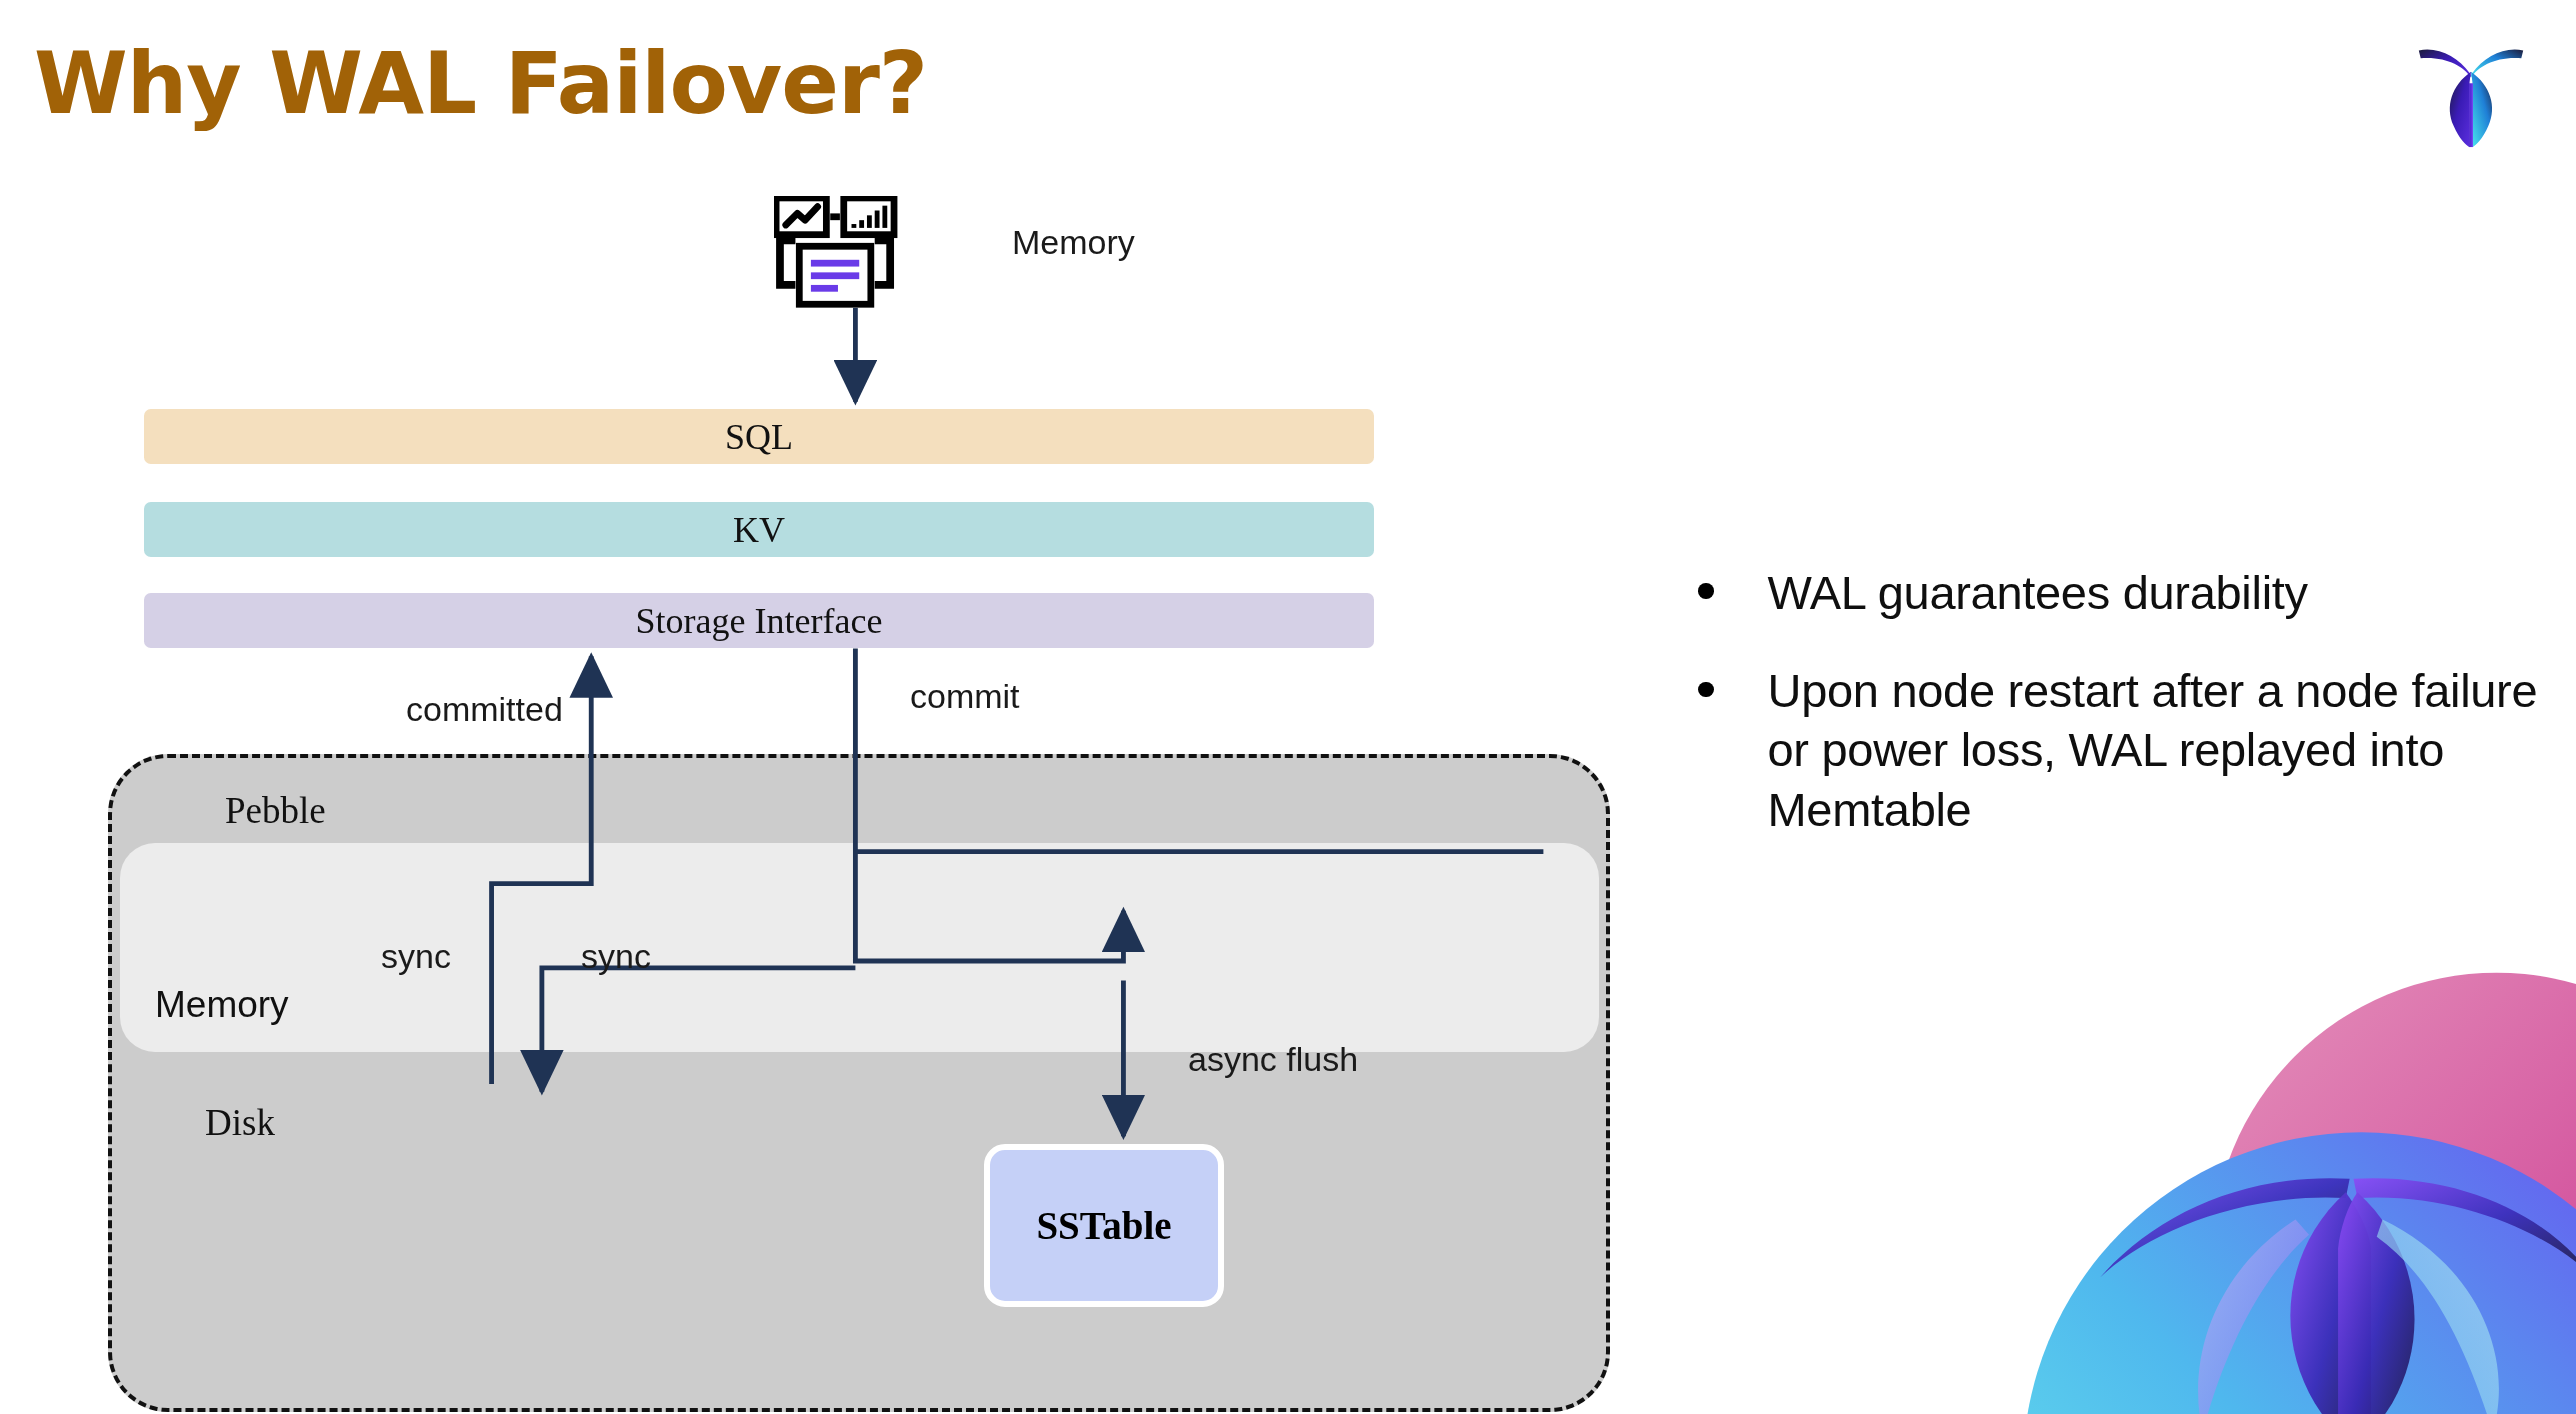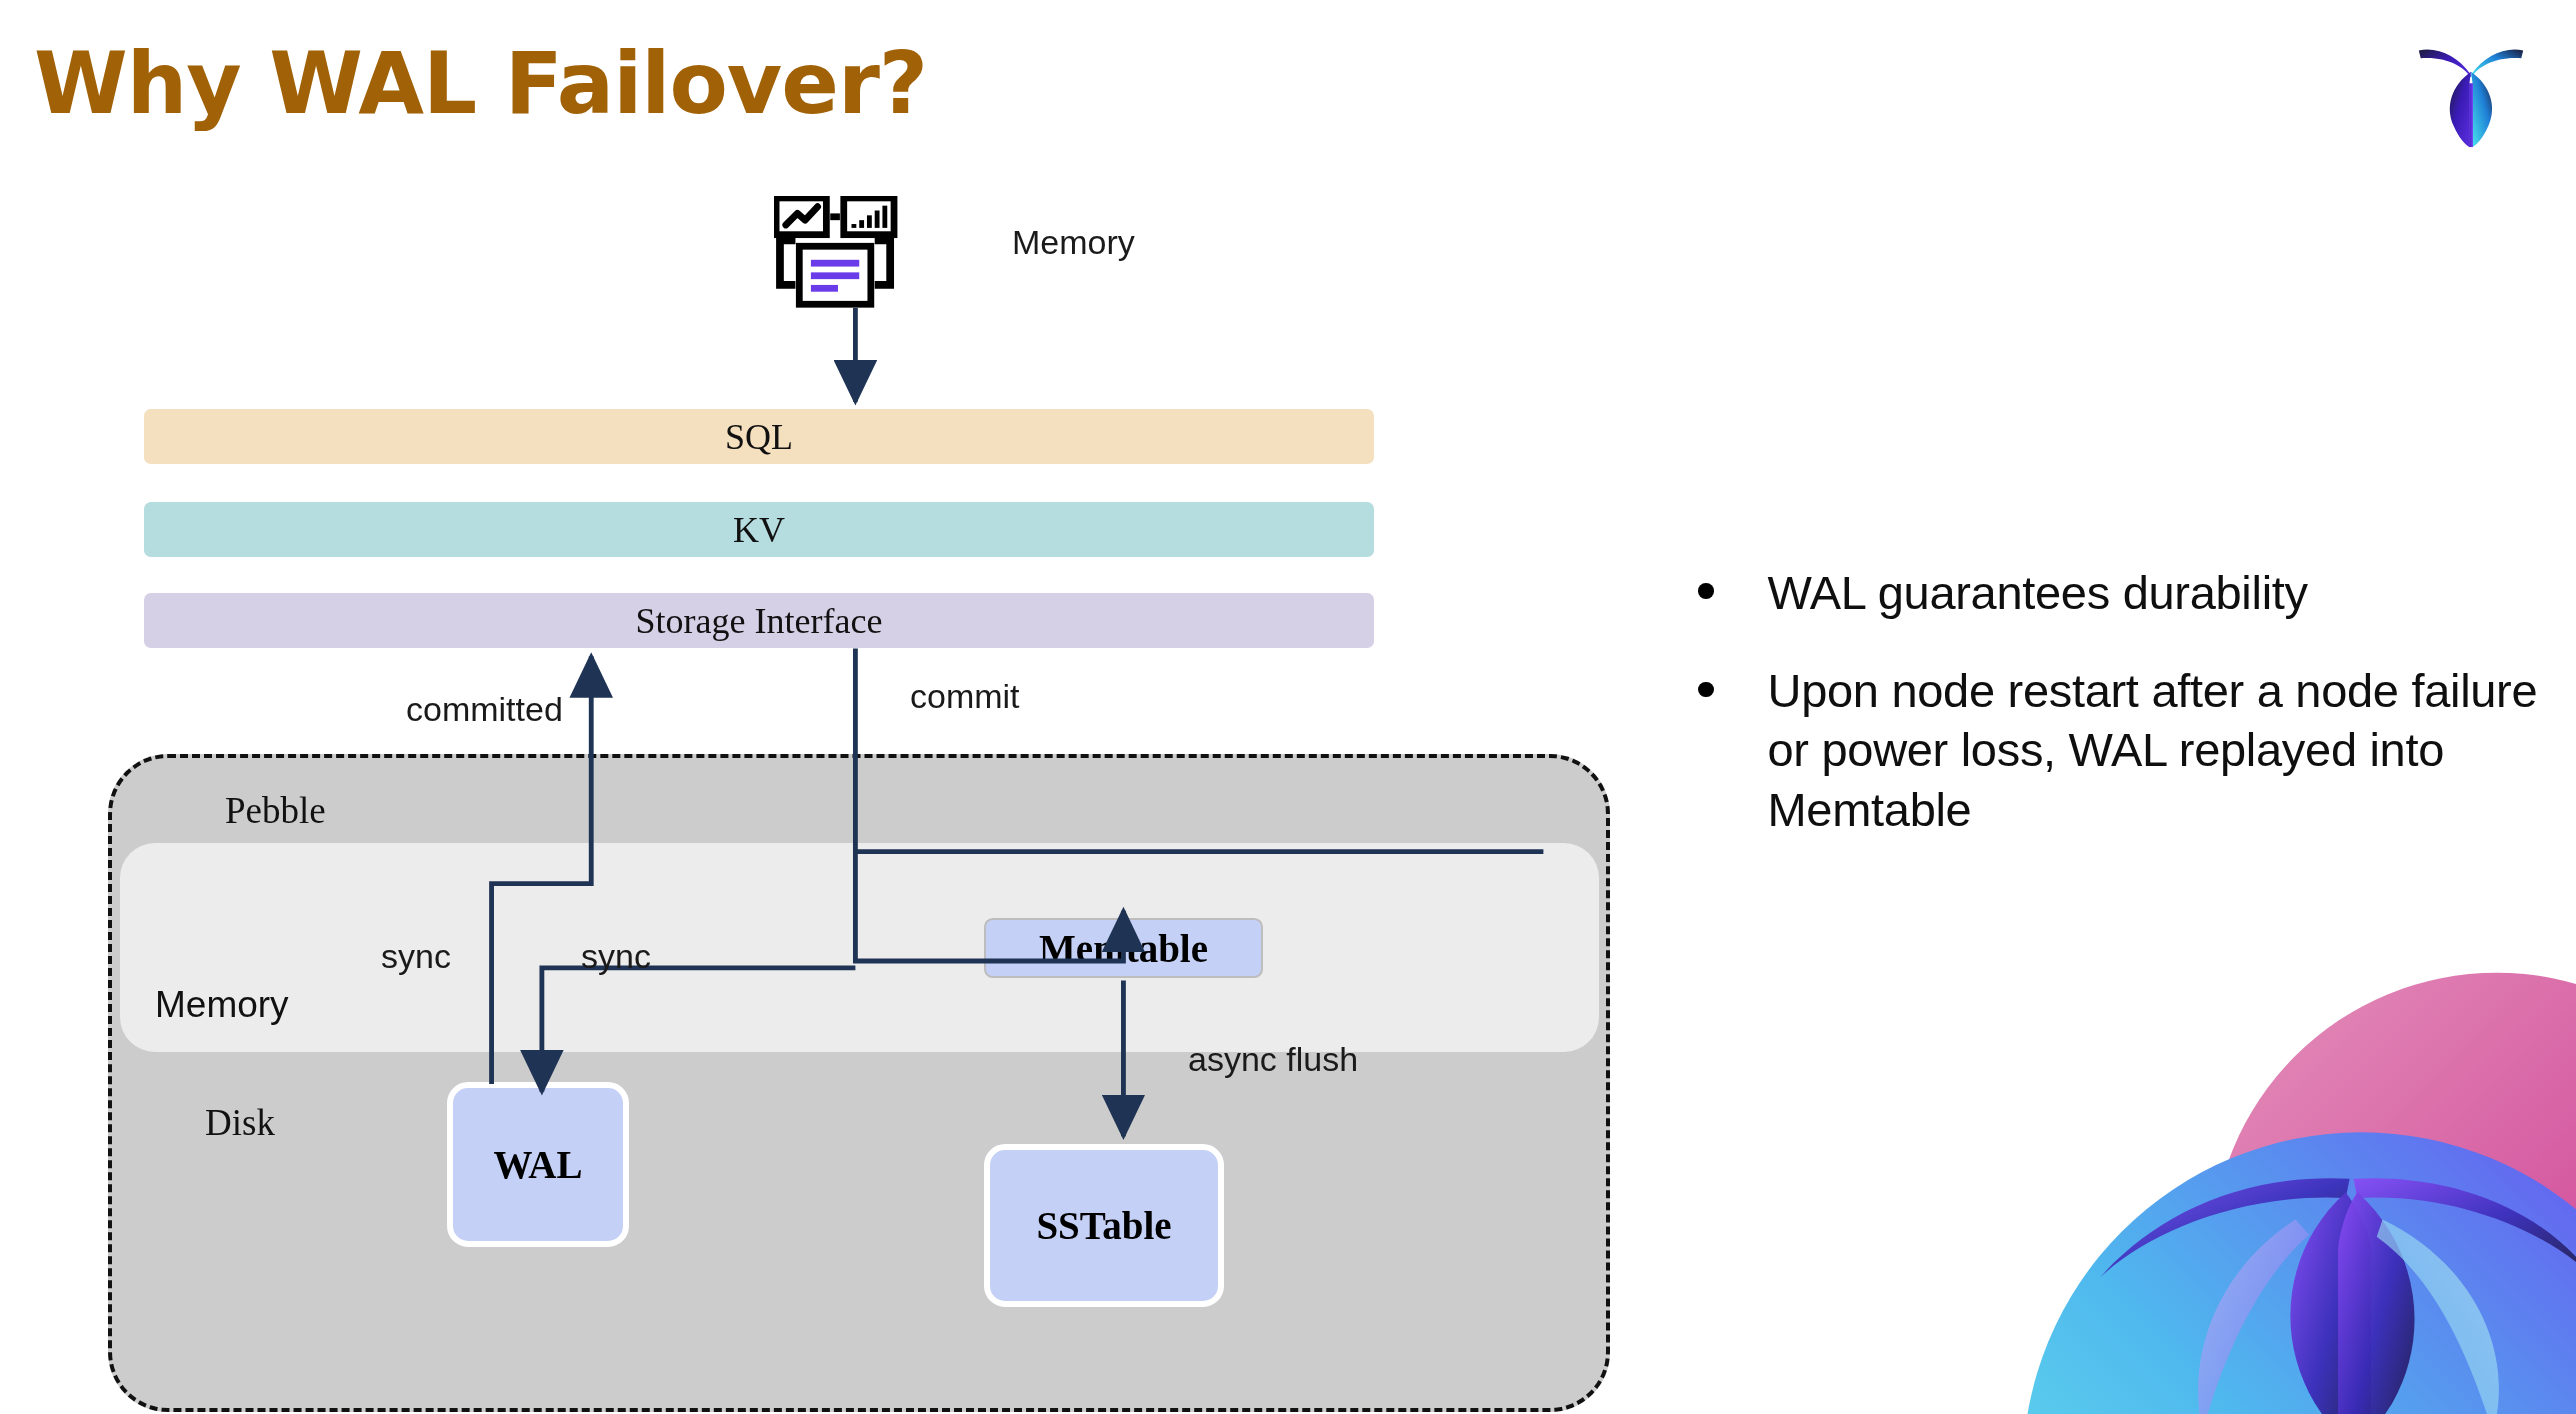--- a/index.html
+++ b/index.html
@@ -205,22 +205,20 @@
         <path d="M104 46 L120 46 L120 92 L104 92" fill="none" stroke="#000" stroke-width="8"></path>
 
         <rect x="26" y="52" width="74" height="60" fill="#fff" stroke="#000" stroke-width="7"></rect>
         <rect x="38" y="66" width="50" height="7" fill="#6A3BE8"></rect>
         <rect x="38" y="79" width="50" height="7" fill="#6A3BE8"></rect>
         <rect x="38" y="92" width="28" height="7" fill="#6A3BE8"></rect>
       </svg>
     </div>
     <div id="client-label">Memory</div>
 
-    <div class="node-box" id="node-memtable">Memtable</div>
-    <div class="node-box" id="node-wal">WAL</div>
     <div class="node-box" id="node-sstable">SSTable</div>
 
     <svg id="edges" viewBox="0 0 1700 1462" width="1645" height="1415">
       <defs>
         <marker id="arrowhead" markerWidth="10" markerHeight="9" refX="8.6" refY="4.5" orient="auto" markerUnits="strokeWidth">
           <path d="M0,0 L9.4,4.5 L0,9 Z" fill="#1F3354"></path>
         </marker>
       </defs>
       <g fill="none" stroke="#1F3354" stroke-width="5">
 

